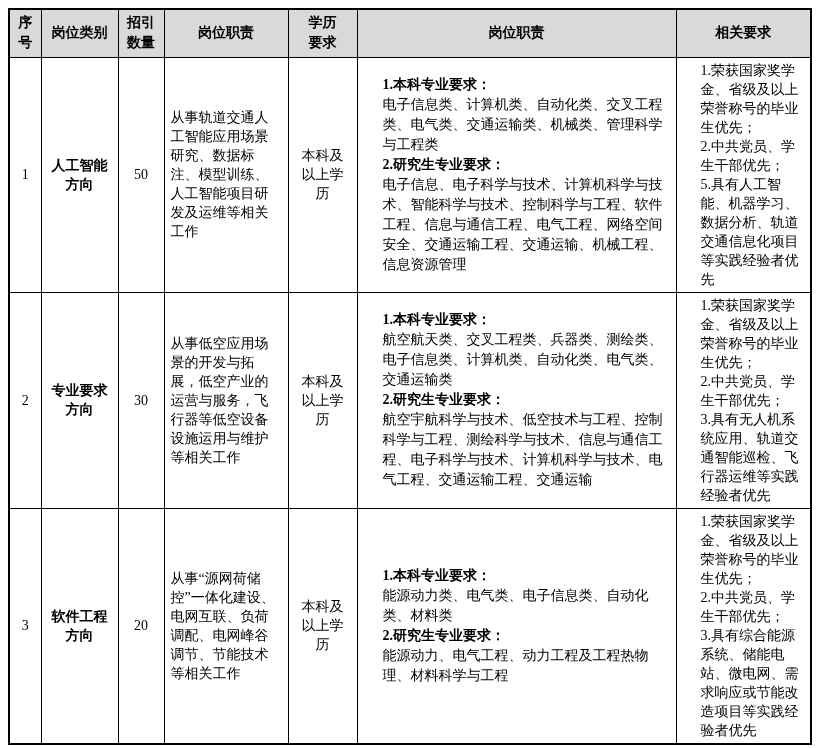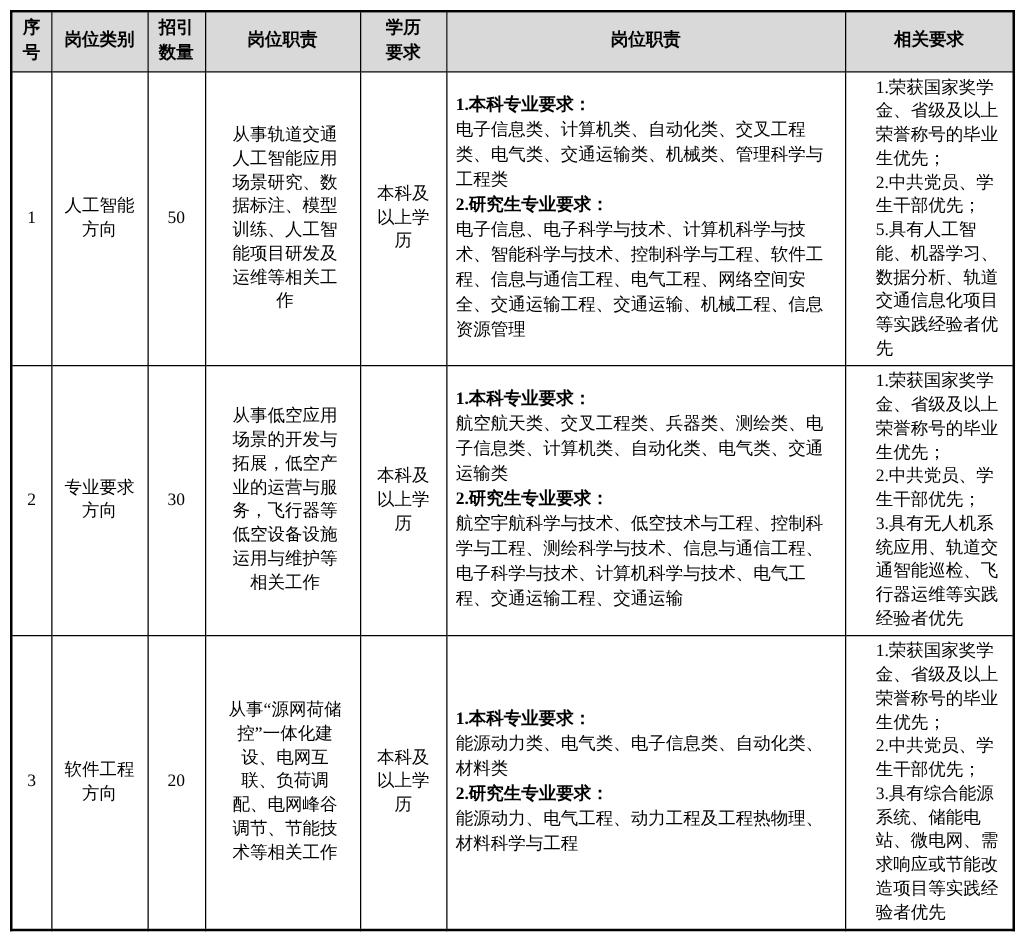--- a/index.html
+++ b/index.html
@@ -30,24 +30,24 @@
     background: #d9d9d9;
     font-weight: bold;
     text-align: center;
     white-space: pre-line;
     line-height: 20px;
     padding: 3px 2px;
   }
   .cell-center {
     text-align: center;
   }
-  .pre-line { white-space: pre-line; }
-  td.duties { padding: 2px 12px 2px 16px; text-align: center; margin-top: 24px; }
+  .pre-line { white-space: pre-line; font-weight: bold; }
+  td.duties { padding: 2px 12px 2px 6px; text-align: left; margin-top: 24px; }
   td.edu    { text-align: center; padding: 18px 10px; }
-  td.majors { padding: 3px 5px 3px 7px; line-height: 20px; }
+  td.majors { padding: 3px 5px 3px 25px; line-height: 20px; }
   td.reqs   { padding: 3px 8px 3px 24px; }
   .mj-label { font-weight: bold; }
   .req-item { margin: 0; }
   td.total-label, td.total-qty {
     font-weight: bold;
     text-align: center;
     font-size: 15px;
   }
 </style>
 </head>

